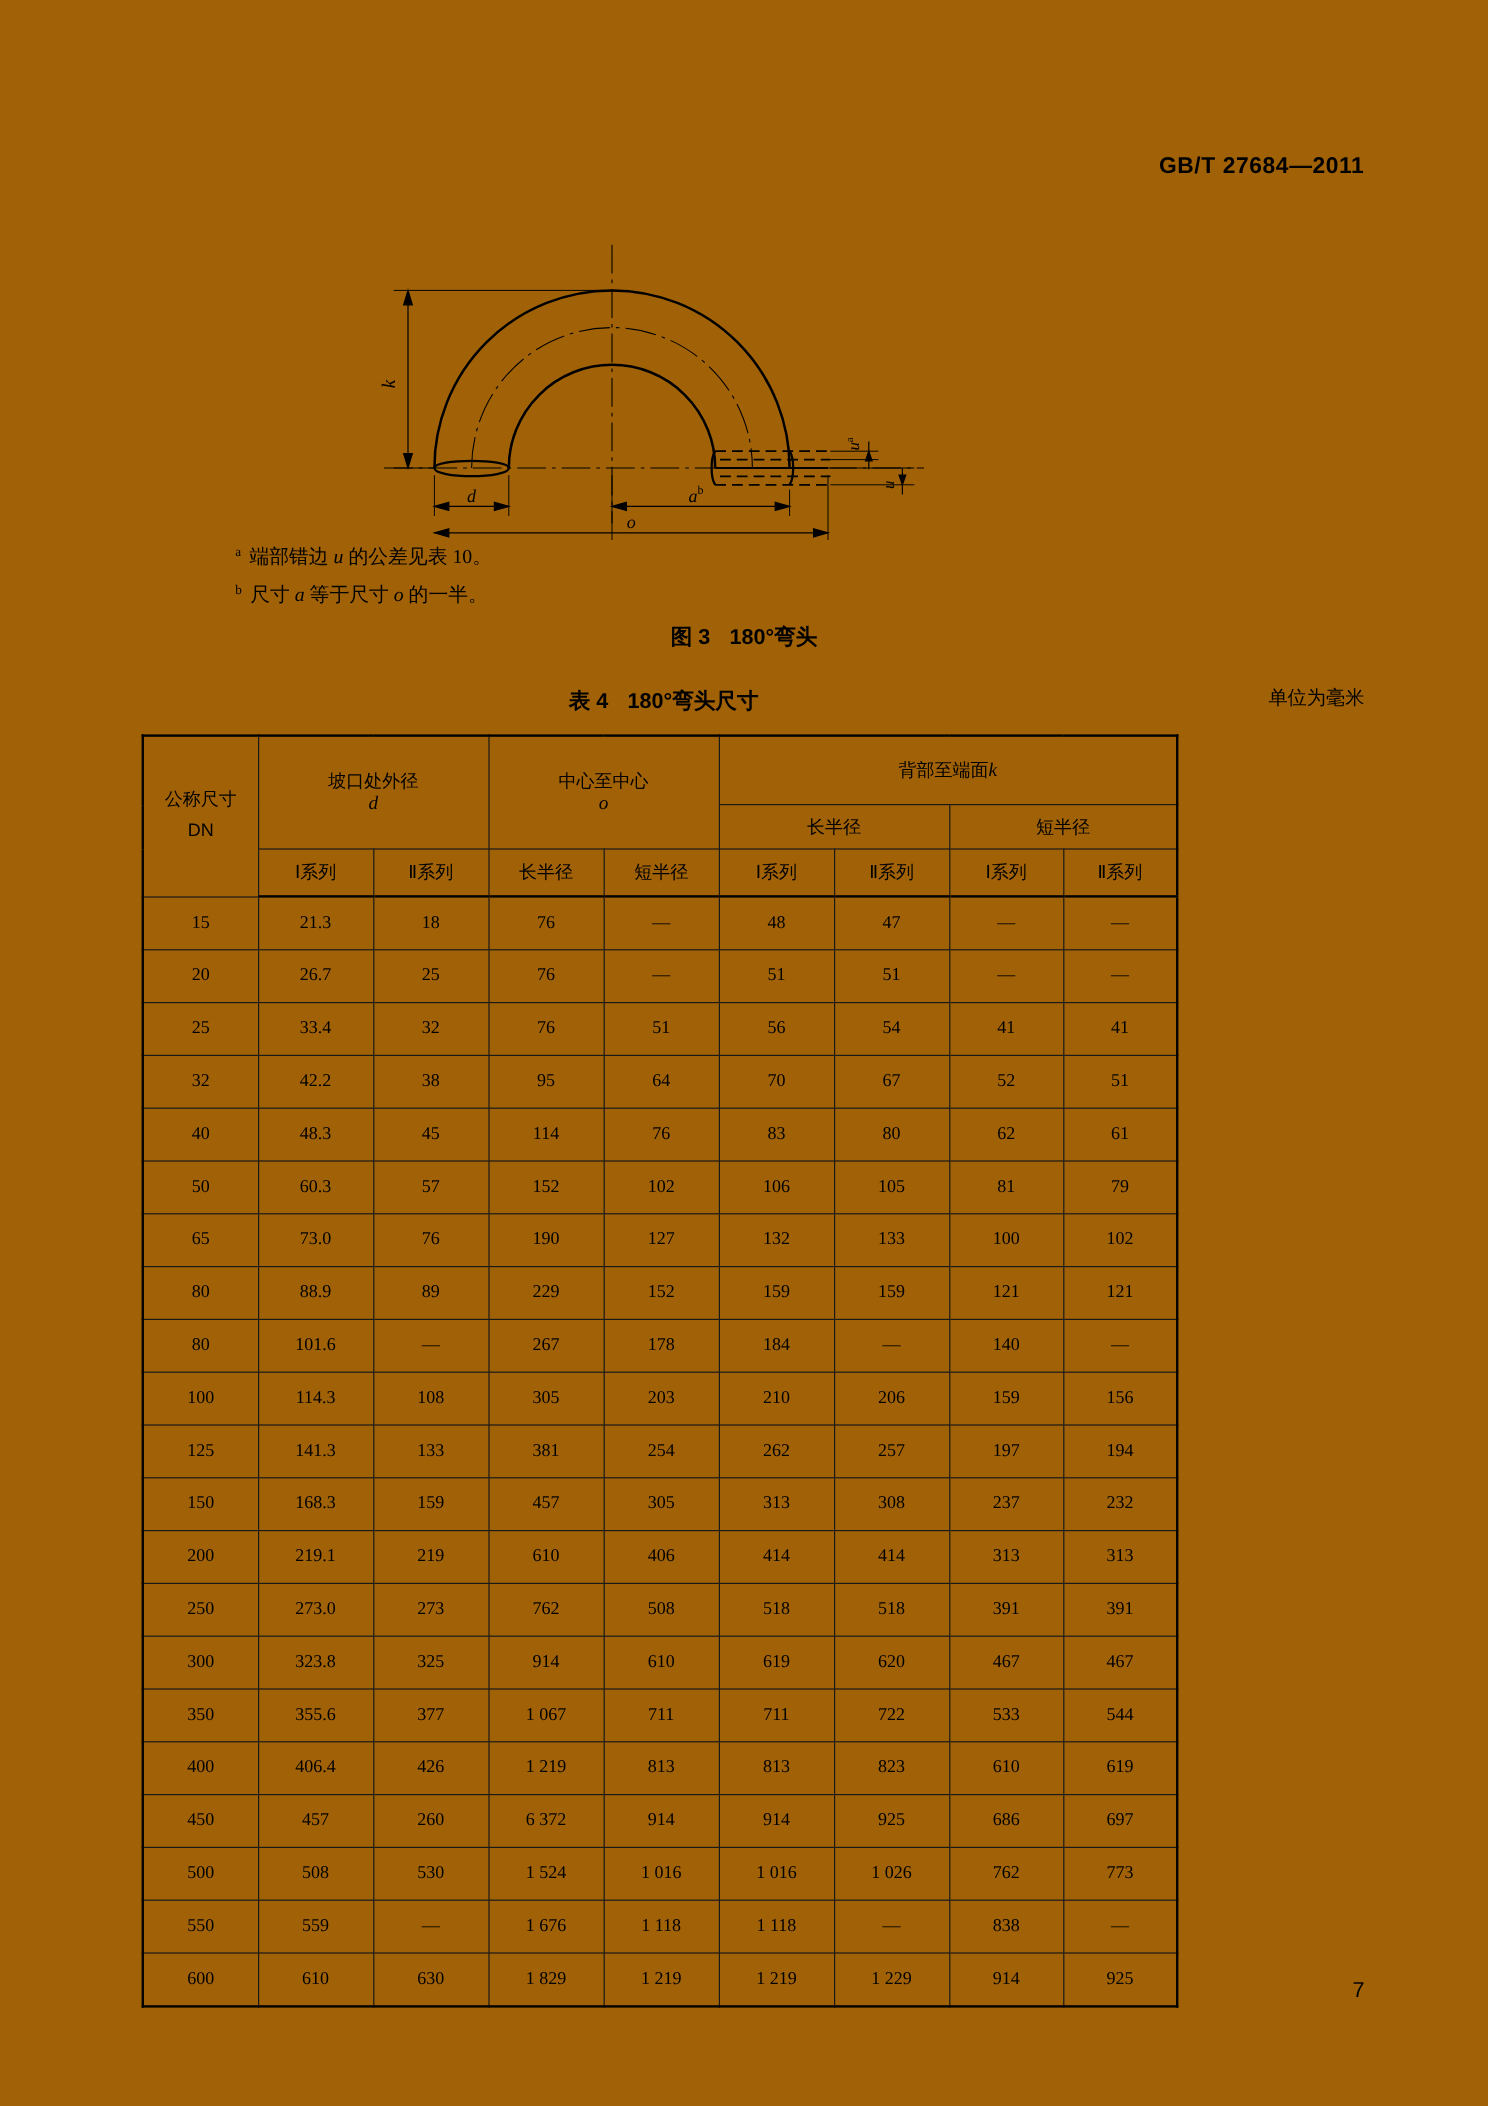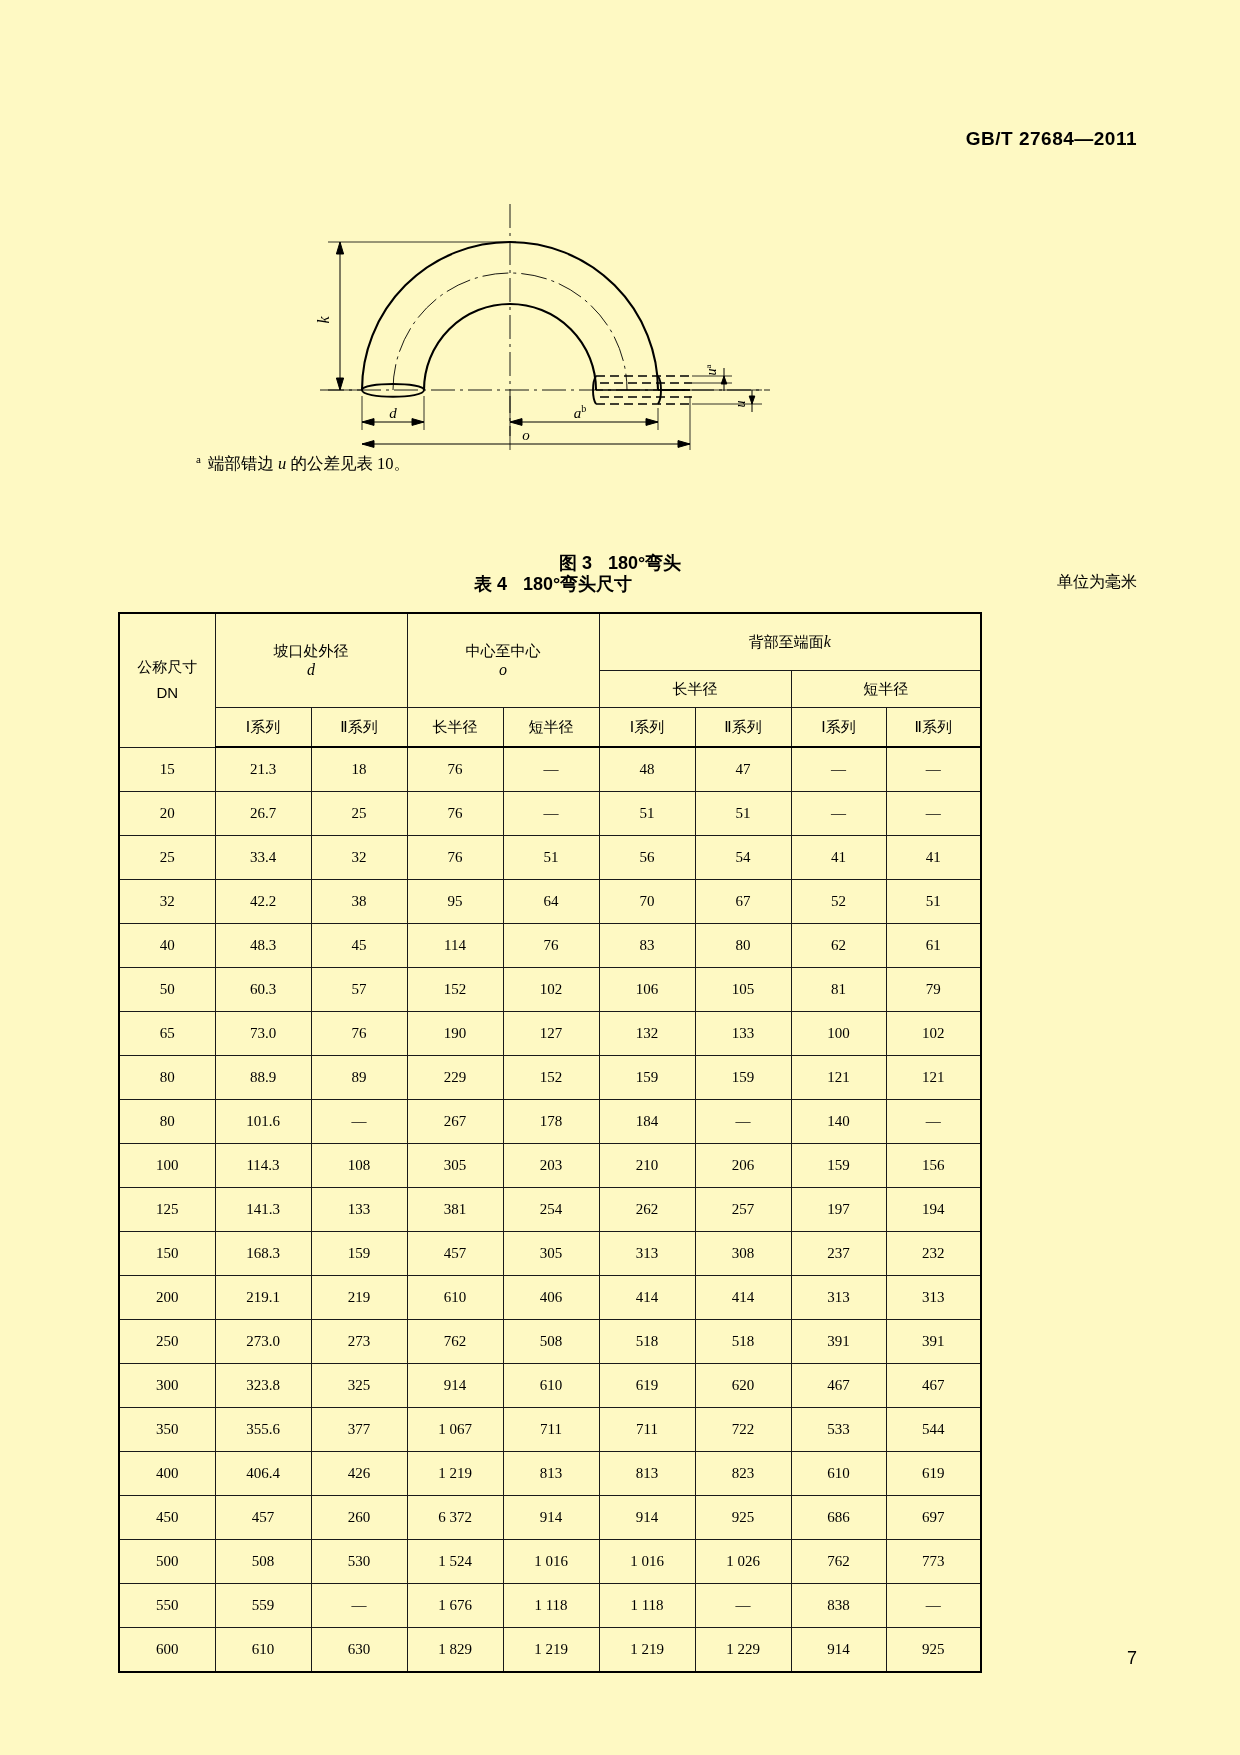--- a/index.html
+++ b/index.html
@@ -11,21 +11,21 @@
     width: 1240px;
     height: 1755px;
     position: relative;
     font-family: "Liberation Serif", "DejaVu Serif", serif;
     color: #000;
     overflow: hidden;
   }
   .page {
     position: absolute;
     inset: 0;
-    background: #fef9c3;
+    background: #a16207;
   }
 
   
   .doc-header {
     position: absolute;
     top: 128px;
     right: 103px;
     font-family: "Liberation Sans", sans-serif;
     font-weight: bold;
     font-size: 19px;
@@ -67,21 +67,20 @@
   
   .fig-caption {
     position: absolute;
     top: 519px;
     left: 0;
     width: 1240px;
     text-align: center;
     font-family: "Liberation Sans", sans-serif;
     font-weight: bold;
     font-size: 18px;
-    margin-top: 32px;
   }
   .fig-caption .gap { display: inline-block; width: 16px; }
 
   .table-caption {
     position: absolute;
     top: 572px;
     left: 0;
     width: 1106px;
     text-align: center;
     font-family: "Liberation Sans", sans-serif;
@@ -243,20 +242,23 @@
         <polygon points="452,236 449.2,228 454.8,228"></polygon>
       </g>
       <text x="416" y="202" font-size="14" font-style="italic" font-family="Liberation Serif, serif" transform="rotate(-90 416 202)" text-anchor="middle">u<tspan font-size="9" font-style="normal" dy="-5">a</tspan></text>
       <text x="445" y="236" font-size="14" font-style="italic" font-family="Liberation Serif, serif" transform="rotate(-90 445 236)" text-anchor="middle">u</text>
     </svg>
   </div>
 
   <div class="footnotes">
     <div class="footnote">
       <span class="fn-mark">a</span><span>端部错边 </span><span class="ital">u</span><span> 的公差见表 10。</span>
+    </div>
+    <div class="footnote">
+      <span class="fn-mark">b</span><span>尺寸 </span><span class="ital">a</span><span> 等于尺寸 </span><span class="ital">o</span><span> 的一半。</span>
     </div>
   </div>
 
   <div class="fig-caption">
     <span>图 3</span><span class="gap"></span><span>180°弯头</span>
   </div>
 
   <div class="table-caption">
     <span>表 4</span><span class="gap"></span><span>180°弯头尺寸</span>
   </div>

